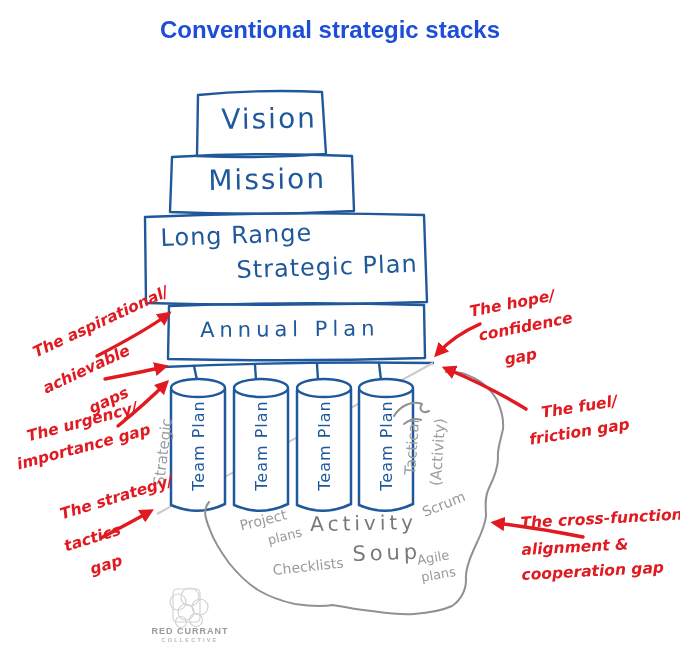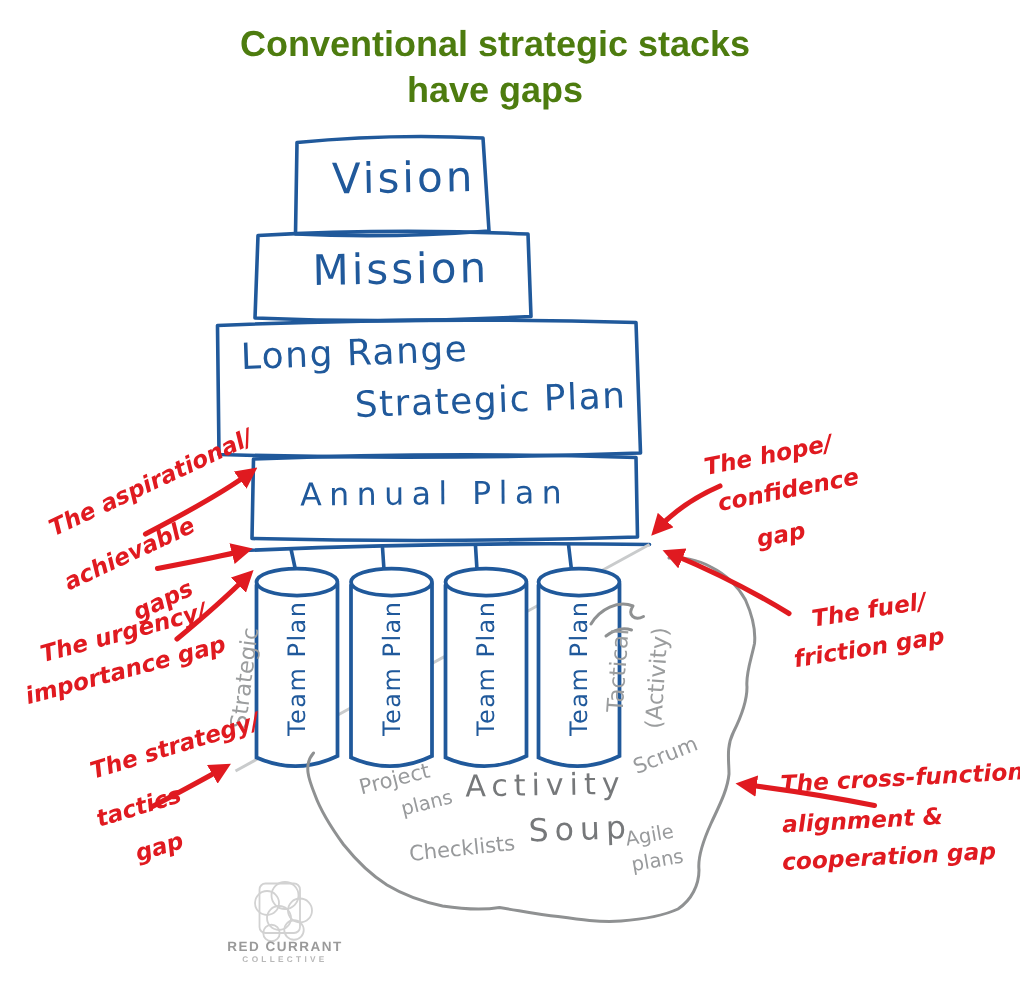--- a/index.html
+++ b/index.html
@@ -2,21 +2,21 @@
 <html><head>
 <meta charset="utf-8">
 <style>
   html,body{margin:0;padding:0;background:#ffffff;}
   .page{
     position:relative;width:680px;height:660px;background:#ffffff;overflow:hidden;
     font-family:"Liberation Sans",sans-serif;
   }
   .title{
     position:absolute;top:14px;left:0;width:660px;text-align:center;
-    font-size:24px;line-height:31px;font-weight:bold;color:#4d7c0f;
+    font-size:24px;line-height:31px;font-weight:bold;color:#1d4ed8;
     font-family:"Liberation Sans",sans-serif;
   }
   svg.canvas{position:absolute;left:0;top:0;}
   .lbl{position:absolute;white-space:nowrap;transform-origin:0 0;}
   .blue{color:#20599b;font-family:"DejaVu Sans",sans-serif;}
   .red{color:#e01a20;font-family:"DejaVu Sans",sans-serif;font-style:italic;font-weight:600;font-size:15.5px;}
   .gray{color:#989a9c;font-family:"DejaVu Sans",sans-serif;}
   .vlabel{position:absolute;width:120px;text-align:center;transform-origin:center center;white-space:nowrap;}
   .teamplan{color:#20599b;font-family:"DejaVu Sans",sans-serif;font-size:16px;letter-spacing:1px;font-weight:500;}
   .axis{color:#9b9d9e;font-family:"DejaVu Sans",sans-serif;font-size:15px;}
@@ -28,21 +28,20 @@
   .copyright{position:absolute;left:221px;top:627px;font-size:14.5px;font-style:italic;color:#8a8a8a;
     font-family:"Liberation Serif",serif;}
 </style>
 </head>
 <body>
 
 <div class="page">
 
   <div class="title">
     <div>Conventional strategic stacks</div>
-    <div>have gaps</div>
   </div>
 
   <svg class="canvas" width="680" height="660" viewBox="0 0 680 660">
     <defs>
       <marker id="ra" viewBox="0 0 10 10" refX="6" refY="5" markerWidth="4.2" markerHeight="4.2" orient="auto">
         <path d="M0,0 L10,5 L0,10 Z" fill="#e01a20"></path>
       </marker>
     </defs>
 
     <g stroke="#20599b" stroke-width="2.4" fill="none" stroke-linecap="round" stroke-linejoin="round">

